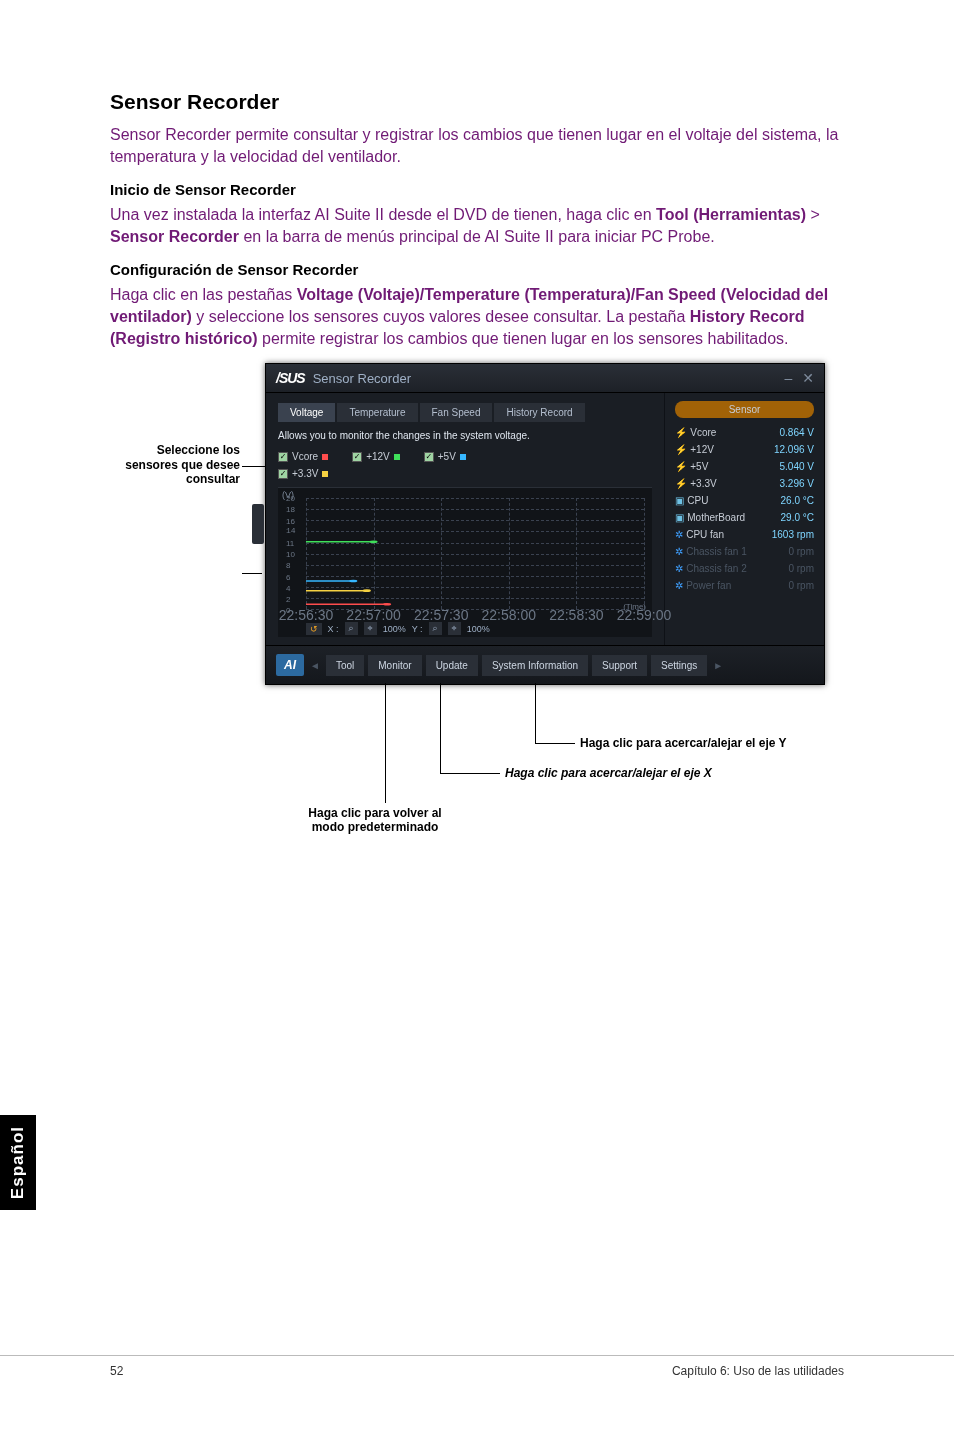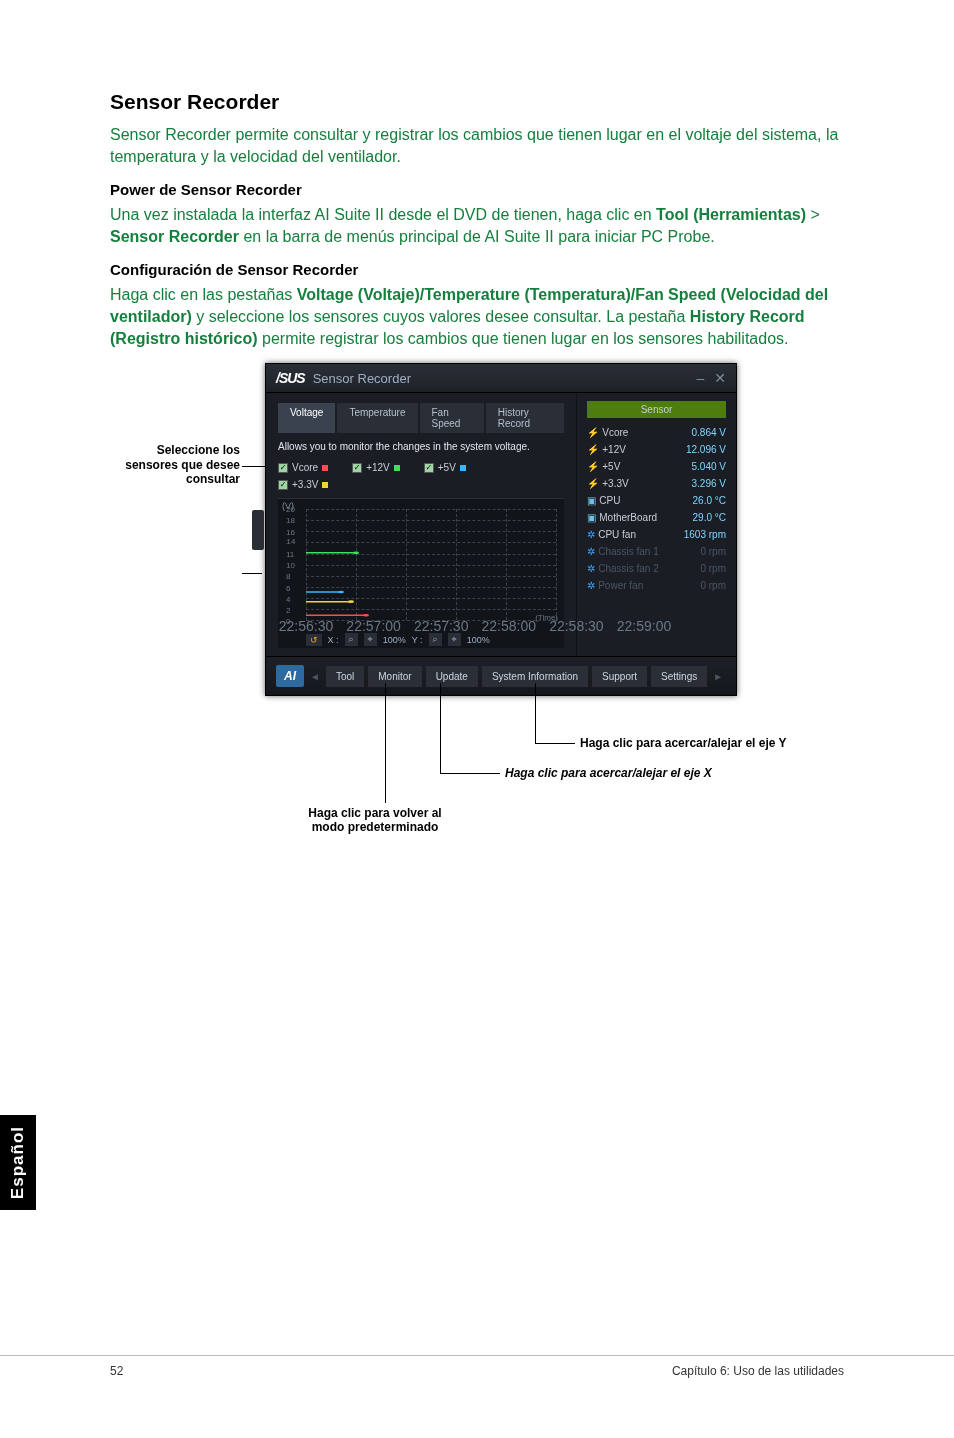--- a/index.html
+++ b/index.html
@@ -17,21 +17,21 @@
   h2.section-title {
     font-size: 21px;
     font-weight: bold;
     color: #000;
     margin-bottom: 10px;
   }
   p.para {
     font-size: 16px;
     line-height: 1.35;
     margin-bottom: 14px;
-    color: #15803d;
+    color: #701a75;
   }
   h4.subhead {
     font-size: 15px;
     font-weight: bold;
     color: #000;
     margin-bottom: 6px;
   }
   .bold { font-weight: bold; }
 
   
@@ -51,21 +51,21 @@
     text-align: right;
     color: #000;
   }
   .callouts-left .group1 { margin-bottom: 20px; }
   .callouts-left div { line-height: 1.2; }
 
   .app-window {
     position: absolute;
     left: 155px;
     top: 0;
-    width: 472px;
+    width: 560px;
     background: #1a1e24;
     border: 1px solid #000;
     box-shadow: 0 0 6px rgba(0,0,0,.6);
     color: #c7cdd6;
     font-size: 10px;
   }
   .app-titlebar {
     display: flex;
     align-items: center;
     justify-content: space-between;
@@ -74,21 +74,21 @@
     border-bottom: 1px solid #000;
   }
   .app-titlebar .brand { display:flex; align-items:center; gap:8px; color:#9fb0c6; font-size:13px; }
   .app-titlebar .brand .logo { color:#fff; font-weight:bold; font-style:italic; letter-spacing:-1px; font-size:14px;}
   .app-titlebar .wc { display:flex; gap:10px; color:#7e8b9c; font-size:14px;}
   .app-titlebar .wc span { cursor:default; }
 
   .app-body { display:flex; }
   .left-pane { flex:1; padding:10px 12px 8px 12px; }
   .right-pane { width:160px; padding:8px 10px; border-left:1px solid #0e1116;}
-  .right-pane .hdr { text-align:center; background:#4d7c0f; padding:3px; margin-bottom:6px; font-size:10px;}
+  .right-pane .hdr { text-align:center; background:#a16207; padding:3px; margin-bottom:6px; font-size:10px;border-radius:8px;}
   .sensor-row { display:flex; align-items:center; justify-content:space-between; padding:3px 0; font-size:10px;}
   .sensor-row .lbl { display:flex; align-items:center; flex:1;}
   .sensor-row .val { color:#7fd5ff; }
   .sensor-row.dim { color:#4a5563; }
   .sensor-row.dim .val{ color:#4a5563; }
   .bolt { color:#f5a623; font-size:10px;}
   .chip { color:#6ec1e4; font-size:10px;}
   .fan  { color:#3fa0ff; font-size:10px;}
 
   .tabs { display:flex; gap:2px; margin-bottom:8px;}
@@ -170,21 +170,21 @@
     padding-top:8px;
   }
 </style>
 </head>
 <body>
 
 <div class="page">
   <h2 class="section-title">Sensor Recorder</h2>
   <p class="para">Sensor Recorder permite consultar y registrar los cambios que tienen lugar en el voltaje del sistema, la temperatura y la velocidad del ventilador.</p>
 
-  <h4 class="subhead">Power de Sensor Recorder</h4>
+  <h4 class="subhead">Inicio de Sensor Recorder</h4>
   <p class="para">
     <span>Una vez instalada la interfaz AI Suite II desde el DVD de tienen, haga clic en </span><span class="bold">Tool (Herramientas)</span><span> &gt; </span><span class="bold">Sensor Recorder</span><span> en la barra de menús principal de AI Suite II para iniciar PC Probe.</span>
   </p>
 
   <h4 class="subhead">Configuración de Sensor Recorder</h4>
   <p class="para">
     <span>Haga clic en las pestañas </span><span class="bold">Voltage (Voltaje)/Temperature (Temperatura)/Fan Speed (Velocidad del ventilador)</span><span> y seleccione los sensores cuyos valores desee consultar. La pestaña </span><span class="bold">History Record (Registro histórico)</span><span> permite registrar los cambios que tienen lugar en los sensores habilitados.</span>
   </p>
 
   <div class="figure-area">

